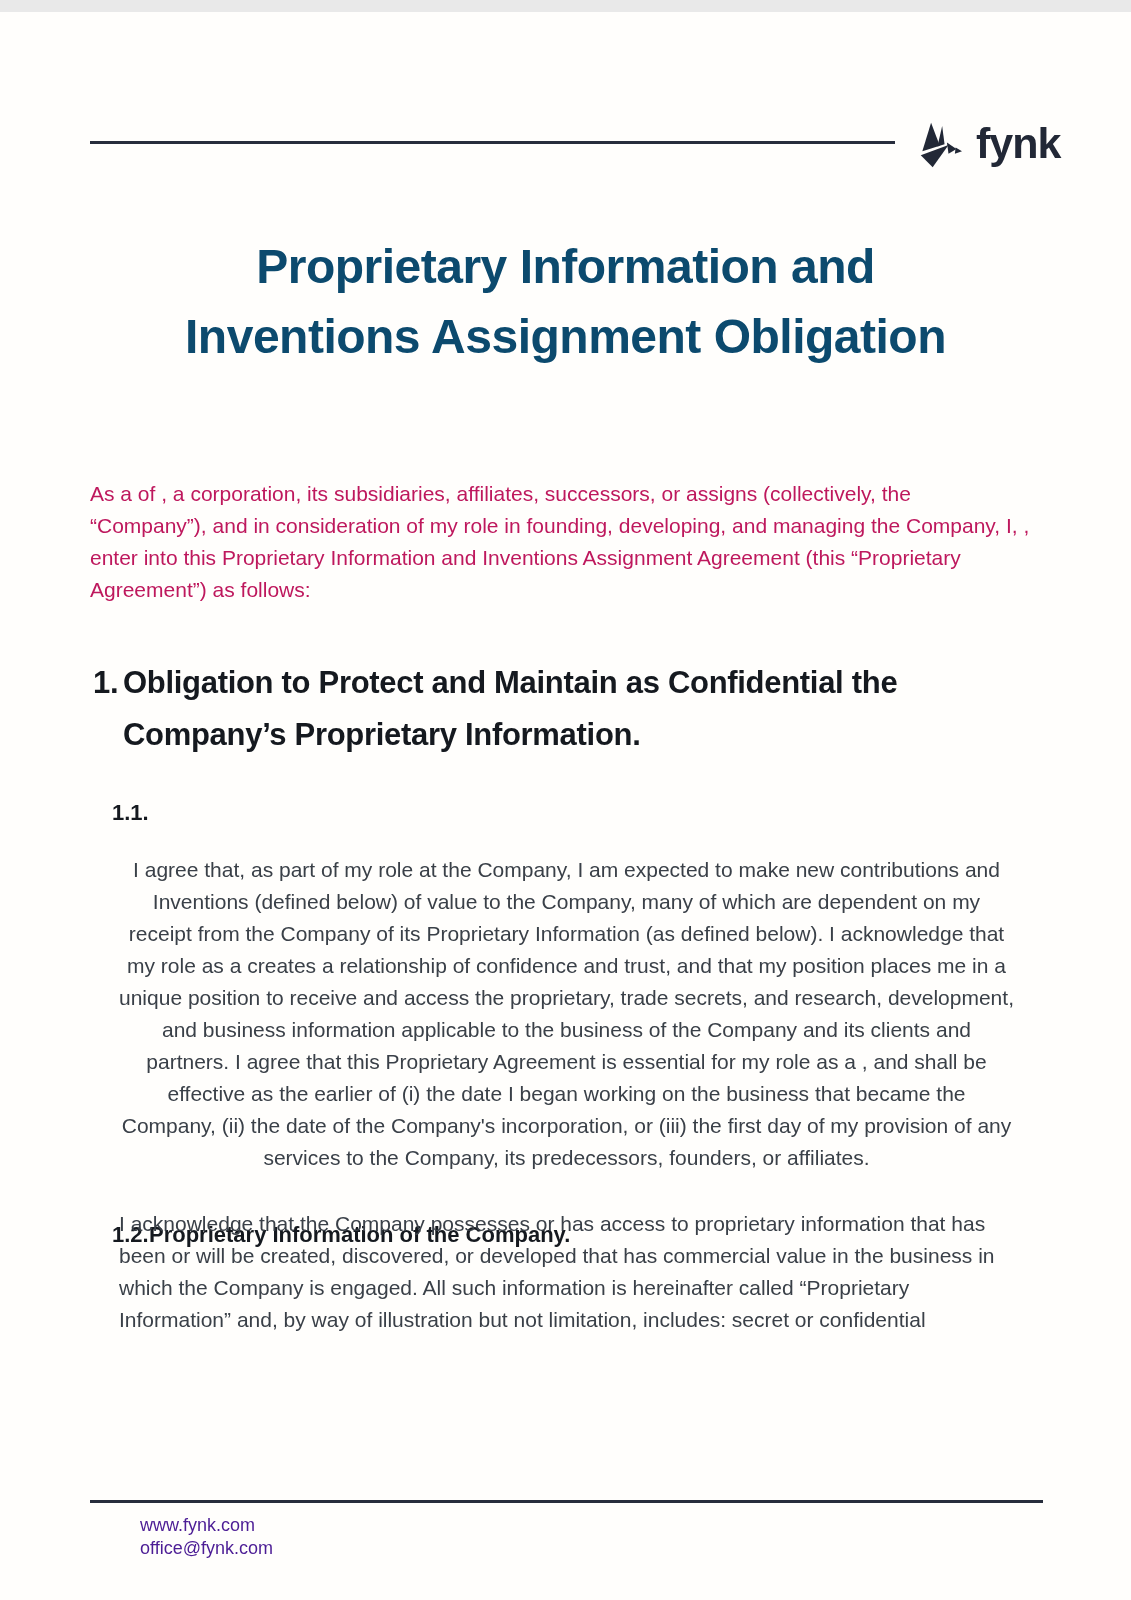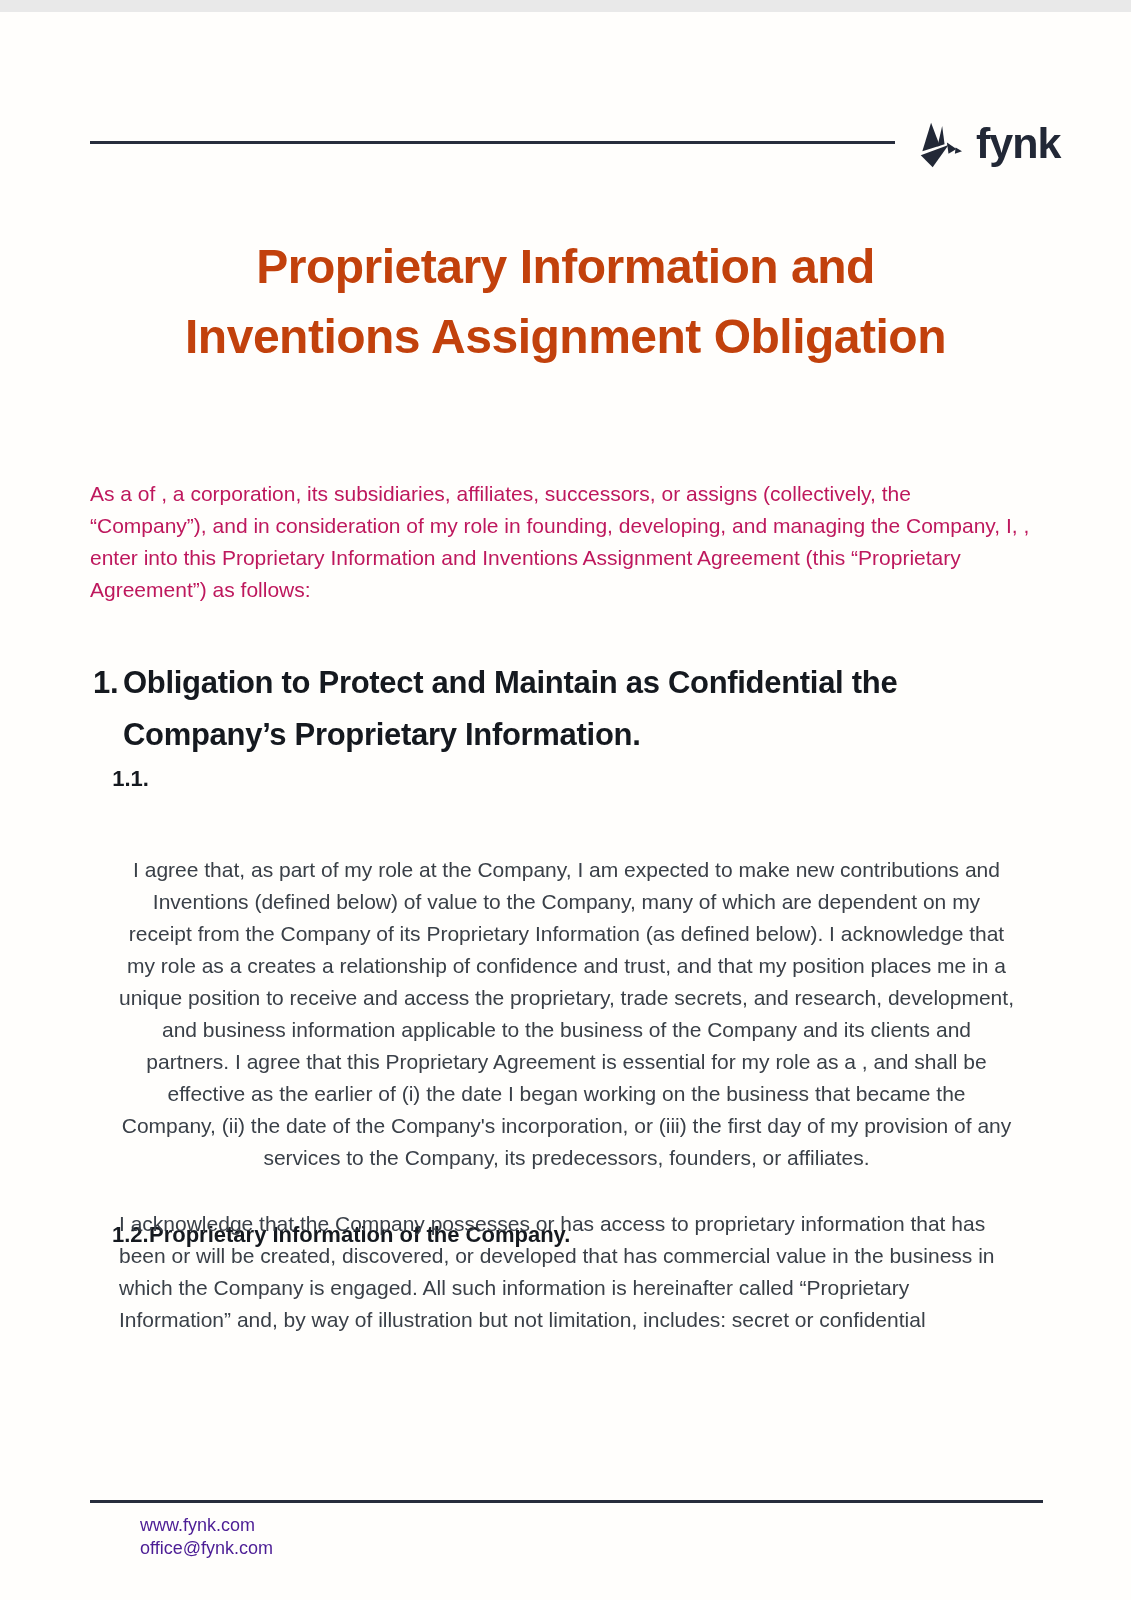--- a/index.html
+++ b/index.html
@@ -21,21 +21,21 @@
   .logo { position: absolute; top: 104px; left: 916px; display: flex; align-items: flex-start; }
   .logo svg { width: 46px; height: 52px; margin-top: 3px; }
   .logo-text {
     font-size: 43px; font-weight: 700; color: #222836;
     letter-spacing: -1px; line-height: 1; margin-left: 14px; margin-top: 6px;
   }
 
   .doc-title {
     position: absolute; top: 220px; left: 0; width: 100%;
     text-align: center; font-size: 48px; font-weight: 700;
-    line-height: 70px; color: #c2410c; letter-spacing: -0.5px;
+    line-height: 70px; color: #0c4a6e; letter-spacing: -0.5px;
   }
 
   .intro {
     position: absolute; top: 466px; left: 90px; width: 942px;
     font-size: 21px; line-height: 32px; color: #be185d;
   }
 
   .sec-head {
     position: absolute; top: 645px; left: 93px; width: 950px;
     display: flex; font-size: 31px; font-weight: 700;
@@ -43,21 +43,21 @@
   }
   .sec-head .num { flex: 0 0 30px; }
   .sec-head .txt { flex: 1; }
 
   .sub-head {
     position: absolute; left: 112px;
     display: flex; font-size: 22px; font-weight: 700;
     line-height: 30px; color: #15191f;
   }
   .sub-head .num { flex: 0 0 37px; }
-  .sub1-head { top: 752px; text-align: center; }
+  .sub1-head { top: 786px; }
   .sub2-head { top: 1208px; }
 
   .sub-body {
     position: absolute; left: 119px; width: 895px;
     font-size: 21px; line-height: 32px; color: #3a4048;
   }
   .sub1-body { top: 842px; text-align: center; }
   .sub2-body { top: 1196px; }
 
   .footer-links { position: absolute; top: 1502px; left: 140px; font-size: 18px; line-height: 23px; color: #4c1d95; }

